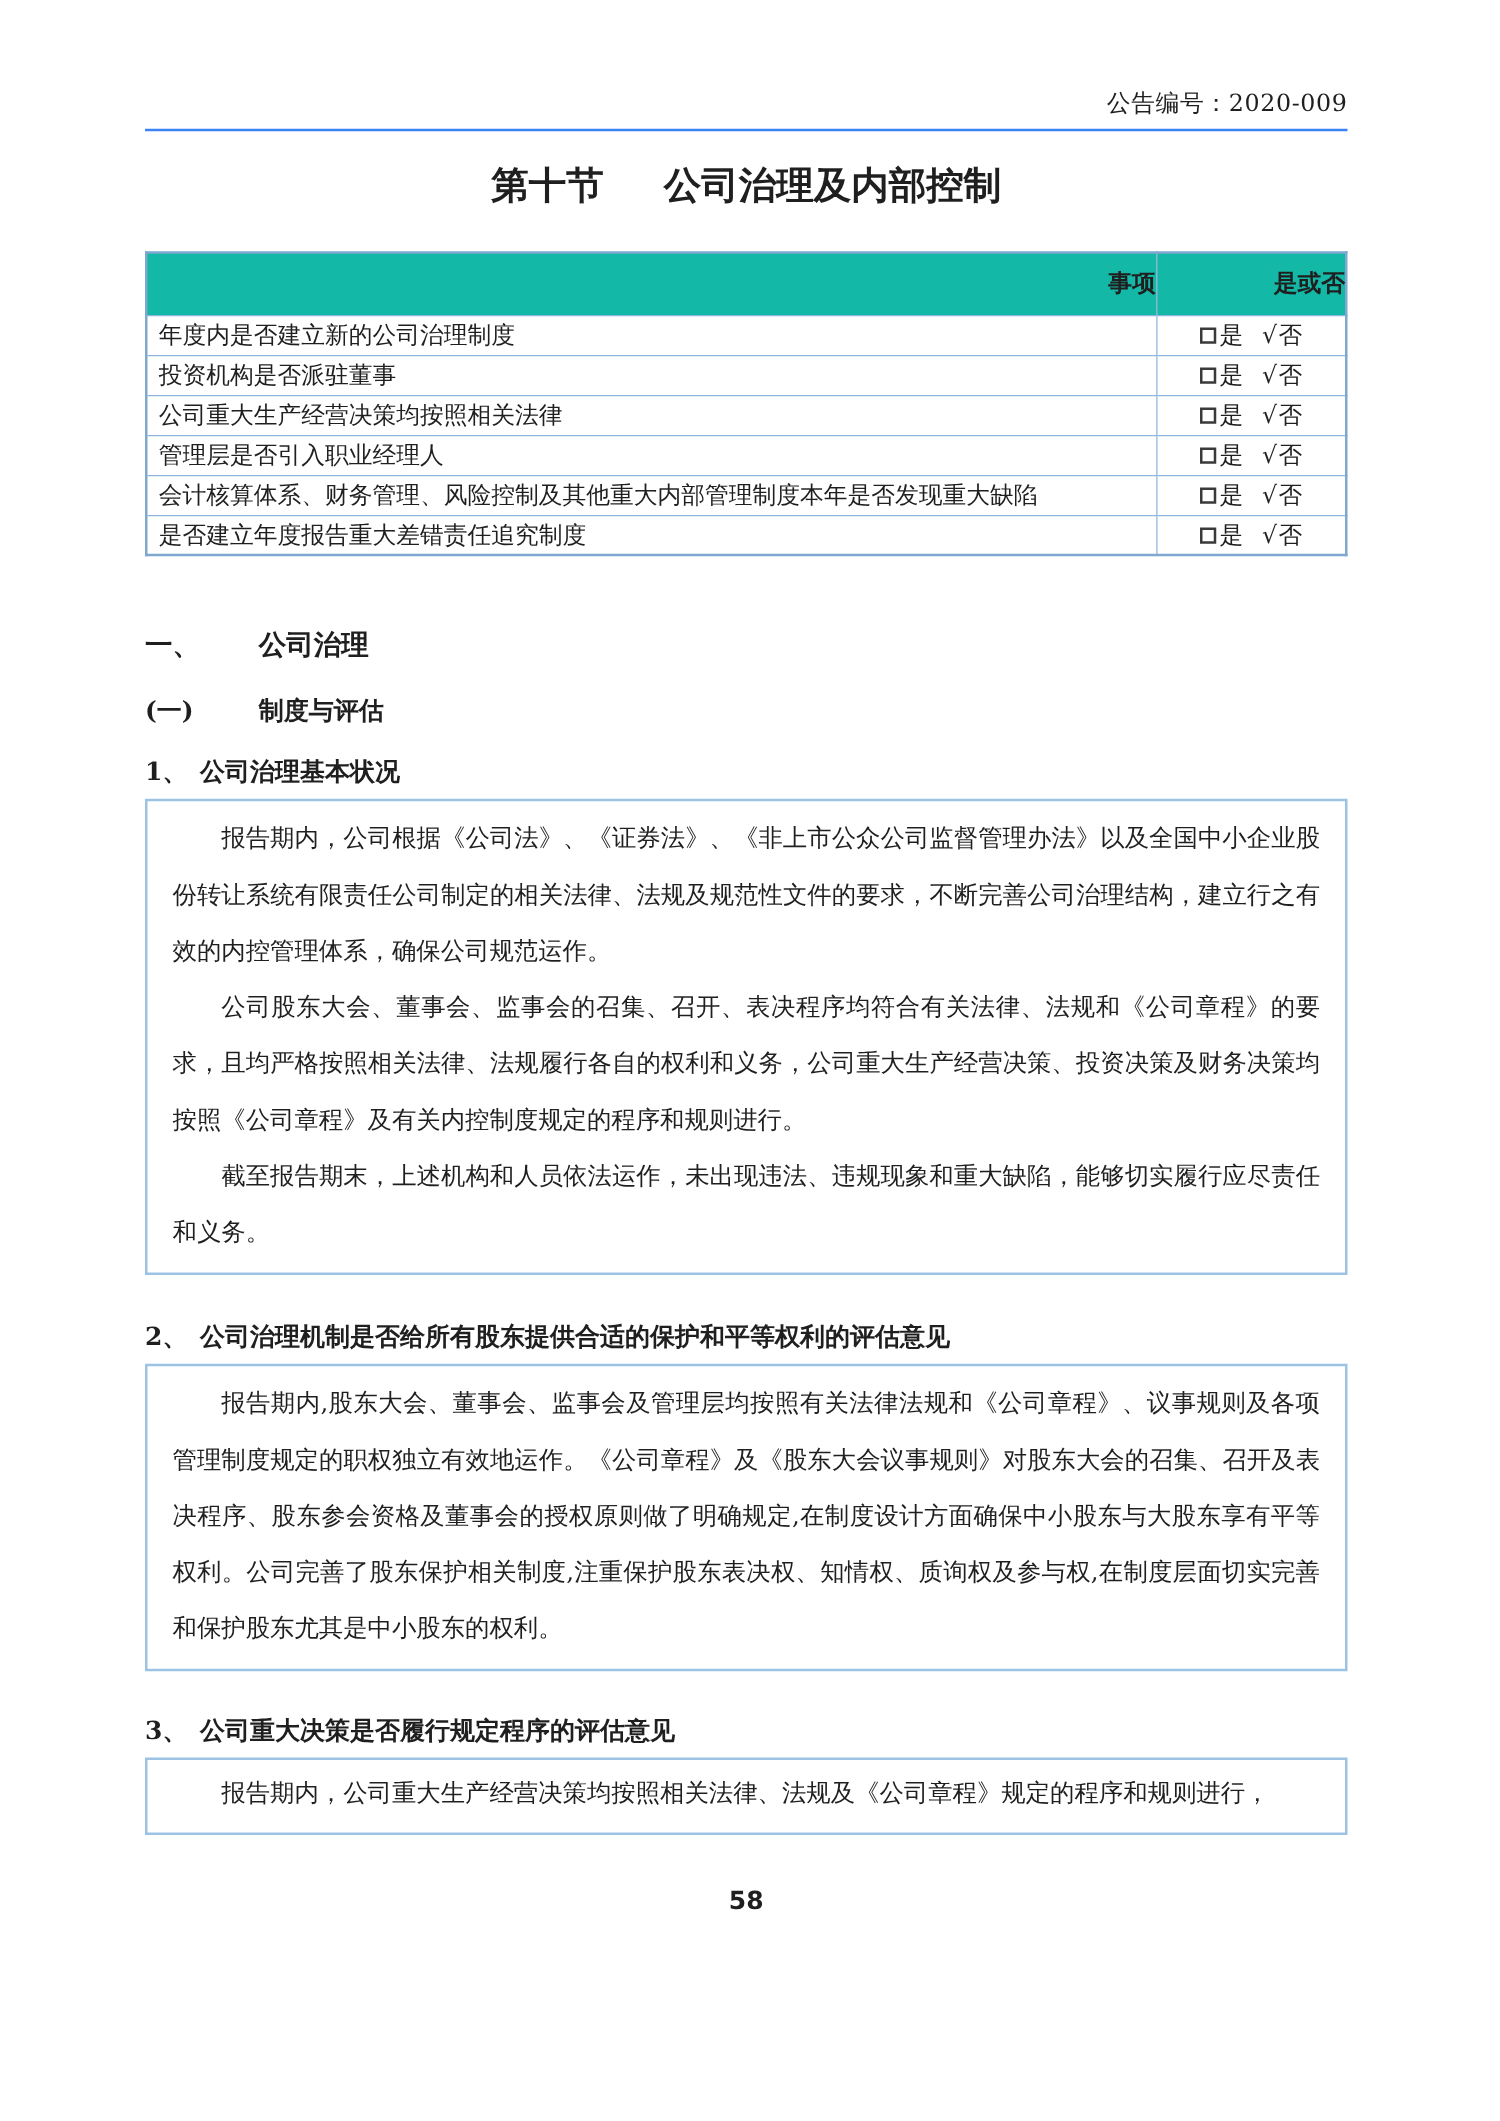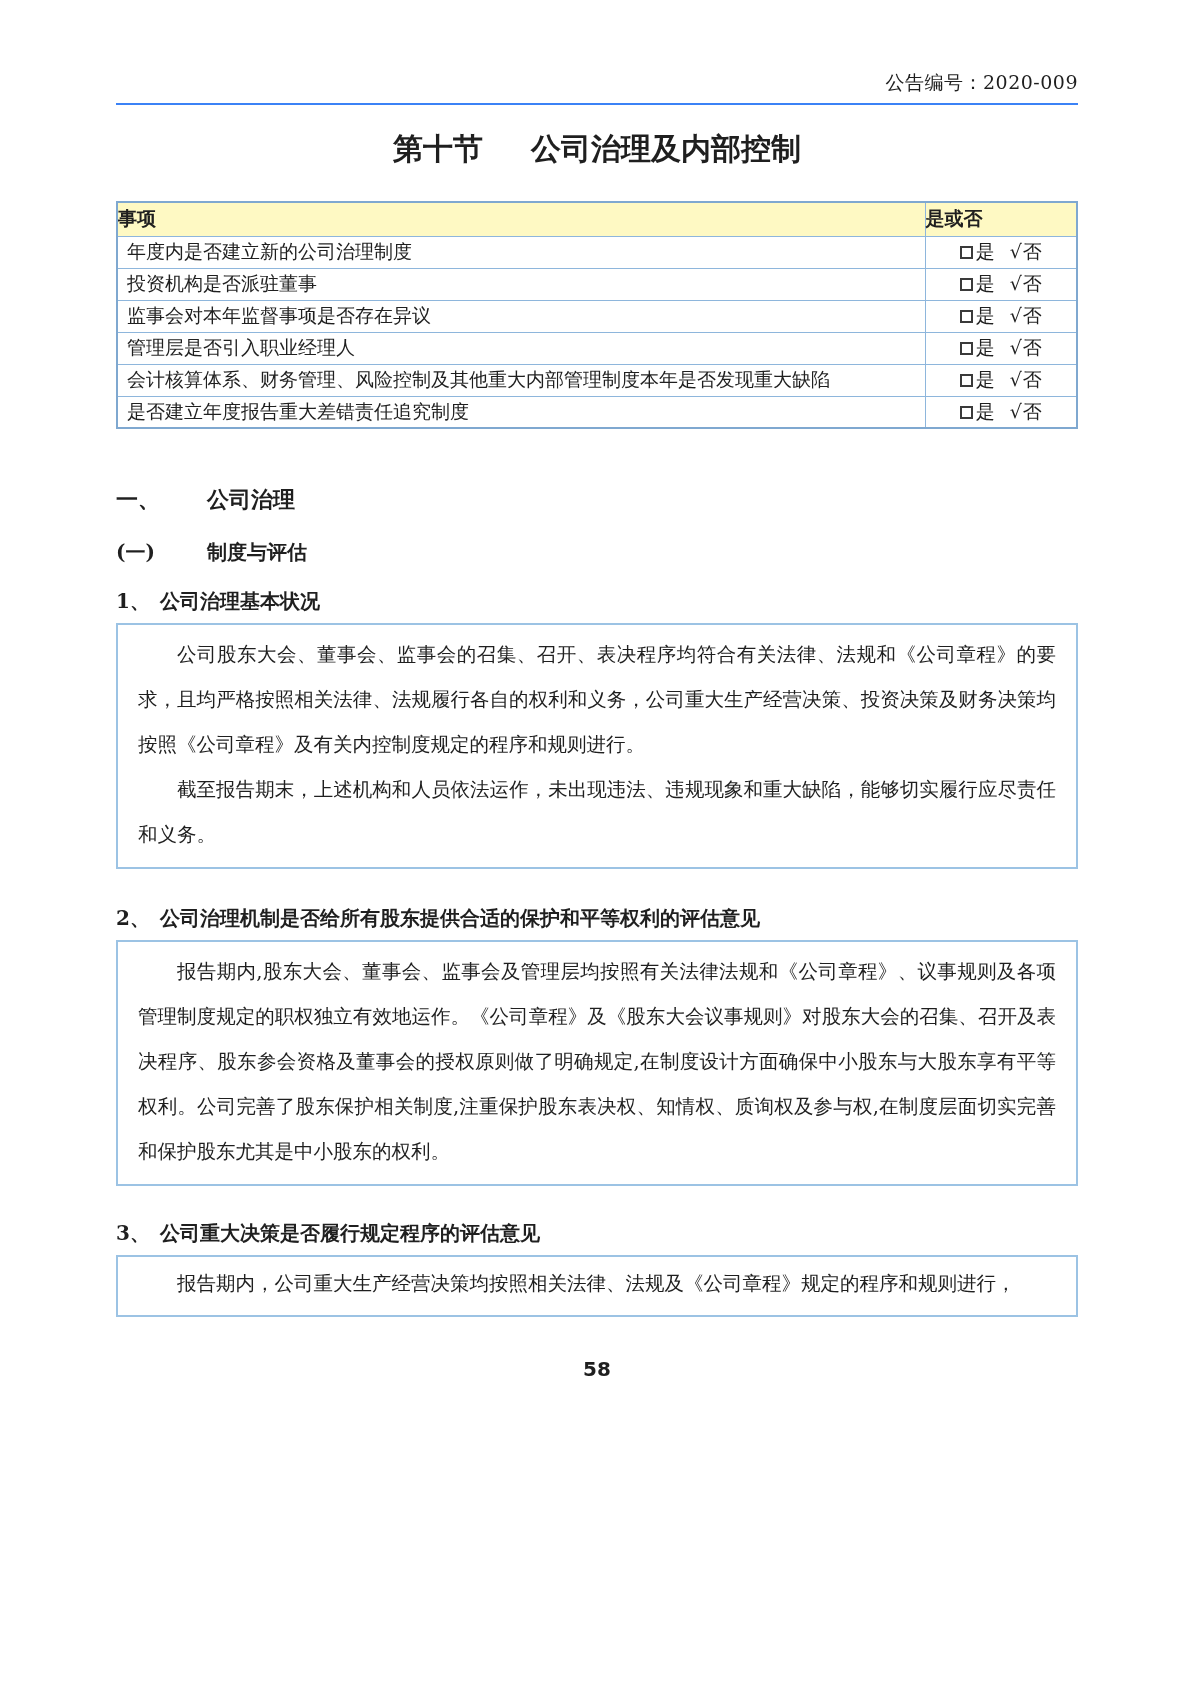--- a/index.html
+++ b/index.html
@@ -38,24 +38,24 @@
     margin-top: 34px;
     width: 100%;
     border-collapse: collapse;
     border: 2px solid #7fa8d0;
     font-size: 19px;
   }
   table.qa th, table.qa td {
     border: 1px solid #8eb6dc;
   }
   table.qa th {
-    background: #fef9c3;
+    background: #14b8a6;
     font-weight: bold;
-    text-align: left;
-    height: 34px;
+    text-align: right;
+    height: 50px;
   }
   table.qa td { height: 32px; }
   td.item-cell { padding-left: 9px; text-align: left; }
   td.answer-cell, th.answer-col { width: 152px; text-align: center; white-space: nowrap; }
   .cb {
     display: inline-block;
     width: 13px; height: 13px;
     border: 2px solid #3a3a3a;
     vertical-align: -1px;
     margin-right: 3px;
@@ -123,21 +123,21 @@
     <tbody>
       <tr>
         <td class="item-cell">年度内是否建立新的公司治理制度</td>
         <td class="answer-cell"><span class="cb"></span><span>是</span><span class="ans-gap"></span><span class="mark">√</span><span>否</span></td>
       </tr>
       <tr>
         <td class="item-cell">投资机构是否派驻董事</td>
         <td class="answer-cell"><span class="cb"></span><span>是</span><span class="ans-gap"></span><span class="mark">√</span><span>否</span></td>
       </tr>
       <tr>
-        <td class="item-cell">监事会对本年监督事项是否存在异议</td>
+        <td class="item-cell">公司重大生产经营决策均按照相关法律</td>
         <td class="answer-cell"><span class="cb"></span><span>是</span><span class="ans-gap"></span><span class="mark">√</span><span>否</span></td>
       </tr>
       <tr>
         <td class="item-cell">管理层是否引入职业经理人</td>
         <td class="answer-cell"><span class="cb"></span><span>是</span><span class="ans-gap"></span><span class="mark">√</span><span>否</span></td>
       </tr>
       <tr>
         <td class="item-cell">会计核算体系、财务管理、风险控制及其他重大内部管理制度本年是否发现重大缺陷</td>
         <td class="answer-cell"><span class="cb"></span><span>是</span><span class="ans-gap"></span><span class="mark">√</span><span>否</span></td>
       </tr>
@@ -148,20 +148,21 @@
     </tbody>
   </table>
 
   <div class="sec-head"><span class="num">一、</span><span>公司治理</span></div>
 
   <div class="sub-head"><span class="num">(一)</span><span>制度与评估</span></div>
 
   <div class="item-head"><span class="num">1、</span><span>公司治理基本状况</span></div>
 
   <div class="tbox">
+    <p>报告期内，公司根据《公司法》、《证券法》、《非上市公众公司监督管理办法》以及全国中小企业股份转让系统有限责任公司制定的相关法律、法规及规范性文件的要求，不断完善公司治理结构，建立行之有效的内控管理体系，确保公司规范运作。</p>
     <p>公司股东大会、董事会、监事会的召集、召开、表决程序均符合有关法律、法规和《公司章程》的要求，且均严格按照相关法律、法规履行各自的权利和义务，公司重大生产经营决策、投资决策及财务决策均按照《公司章程》及有关内控制度规定的程序和规则进行。</p>
     <p>截至报告期末，上述机构和人员依法运作，未出现违法、违规现象和重大缺陷，能够切实履行应尽责任和义务。</p>
   </div>
 
   <div class="item-head" style="margin-top:36px"><span class="num">2、</span><span>公司治理机制是否给所有股东提供合适的保护和平等权利的评估意见</span></div>
 
   <div class="tbox">
     <p>报告期内,股东大会、董事会、监事会及管理层均按照有关法律法规和《公司章程》、议事规则及各项管理制度规定的职权独立有效地运作。《公司章程》及《股东大会议事规则》对股东大会的召集、召开及表决程序、股东参会资格及董事会的授权原则做了明确规定,在制度设计方面确保中小股东与大股东享有平等权利。公司完善了股东保护相关制度,注重保护股东表决权、知情权、质询权及参与权,在制度层面切实完善和保护股东尤其是中小股东的权利。</p>
   </div>
 

